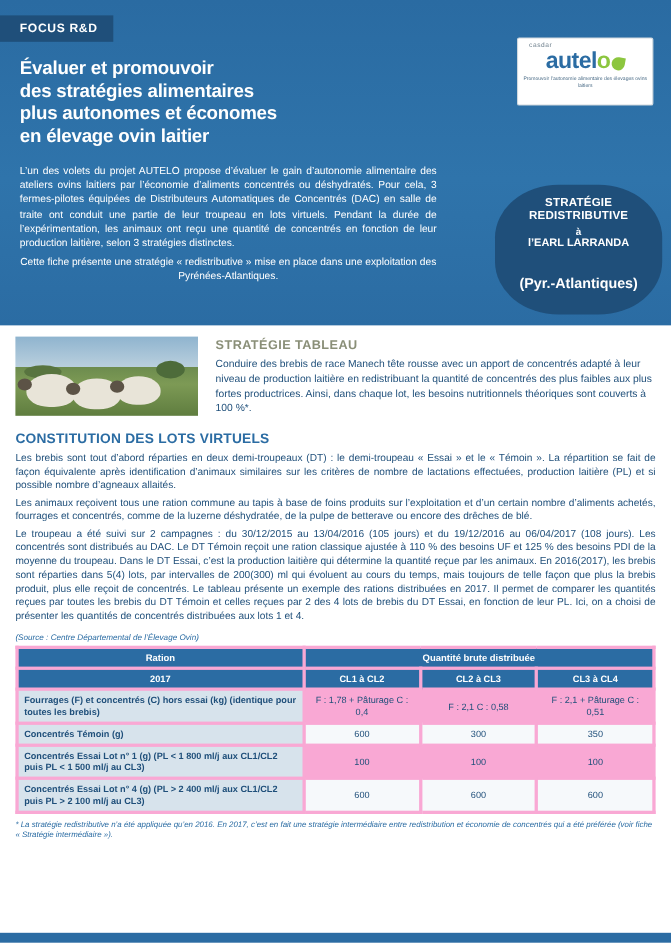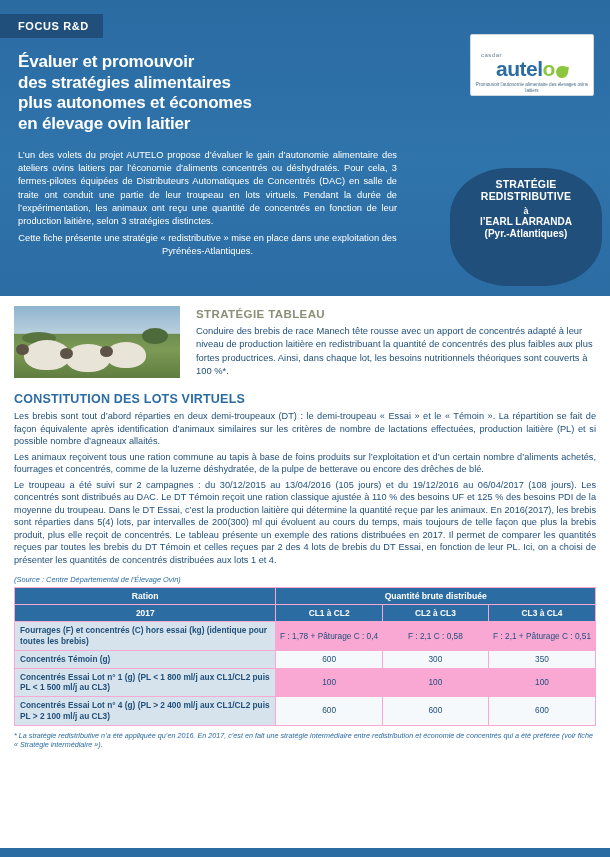--- a/index.html
+++ b/index.html
@@ -54,21 +54,21 @@
   .hero-body p.center { text-align: center; margin-top: 4px; }
 
   
   .logo-box {
     position: absolute;
     top: 34px; right: 16px;
     width: 124px; height: 62px;
     background: #ffffff;
     border: 1px solid #cfd8de;
     border-radius: 2px;
-    padding: 17px 4px;
+    padding: 4px 4px;
     text-align: center;
   }
   .logo-casdar { font-size: 6px; color: #6d7f8c; letter-spacing: .5px; text-align: left; margin-left: 6px;}
   .logo-word {
     font-size: 21px; font-weight: bold; color: #2b6ca3; line-height: 1;
     letter-spacing: -0.5px;
   }
   .logo-word .accent { color: #8cc63f; }
   .logo-leaf {
     display:inline-block; width: 12px; height: 12px;
@@ -85,21 +85,21 @@
     background: #1f4f7a;
     border-radius: 58px/48px;
     color: #ffffff;
     text-align: center;
     padding: 10px 12px 0 12px;
   }
   .sp-kicker { font-size: 10.5px; font-weight: bold; line-height: 1.15; letter-spacing: .2px;}
   .sp-main { font-size: 10.2px; font-weight: bold; line-height: 1.2; margin-top: 7px;}
   .sp-a { font-size: 9px; font-weight: bold; margin-top: 4px;}
   .sp-loc { font-size: 10px; font-weight: bold; line-height:1.15;}
-  .sp-dept { font-size: 10px; font-weight: bold; }
+  .sp-dept { font-size: 13px; font-weight: bold; margin-top: 22px; }
 
   
   .mid { position: relative; height: 92px; background:#ffffff; }
   .photo {
     position: absolute; left: 14px; top: 10px;
     width: 166px; height: 72px;
     background: linear-gradient(180deg,#8fb4cf 0%, #b9cfdd 38%, #6d8c4e 39%, #7d9a55 60%, #5f7d3f 100%);
     overflow: hidden;
   }
   .sheep {
@@ -135,21 +135,21 @@
     line-height: 1.36;
     color: #1f4f7a;
     text-align: justify;
   }
 
   
   .table-wrap { padding: 6px 14px 0 14px; }
   .tbl-title { color:#2b6ca3; font-size: 7.8px; font-weight: bold; letter-spacing:.2px;}
   .tbl-src { color:#2b6ca3; font-size: 7.4px; font-style: italic; margin-bottom: 3px;}
   table { border-collapse: collapse; width: 100%; table-layout: fixed; }
-  th, td { border: 1px solid #f9a8d4; }
+  th, td { border: 3px solid #f9a8d4; }
   .th-blue {
     background: #2b6ca3; color:#ffffff; font-size: 8.6px; font-weight: bold;
     text-align:center; padding: 3px 2px;
   }
   .th-blue2 {
     background: #2b6ca3; color:#ffffff; font-size: 8.4px; font-weight: bold;
     text-align:center; padding: 3px 2px;
   }
   td.lbl {
     background: #d7e3ec; color:#1f4f7a; font-size: 8.3px; font-weight: bold;

